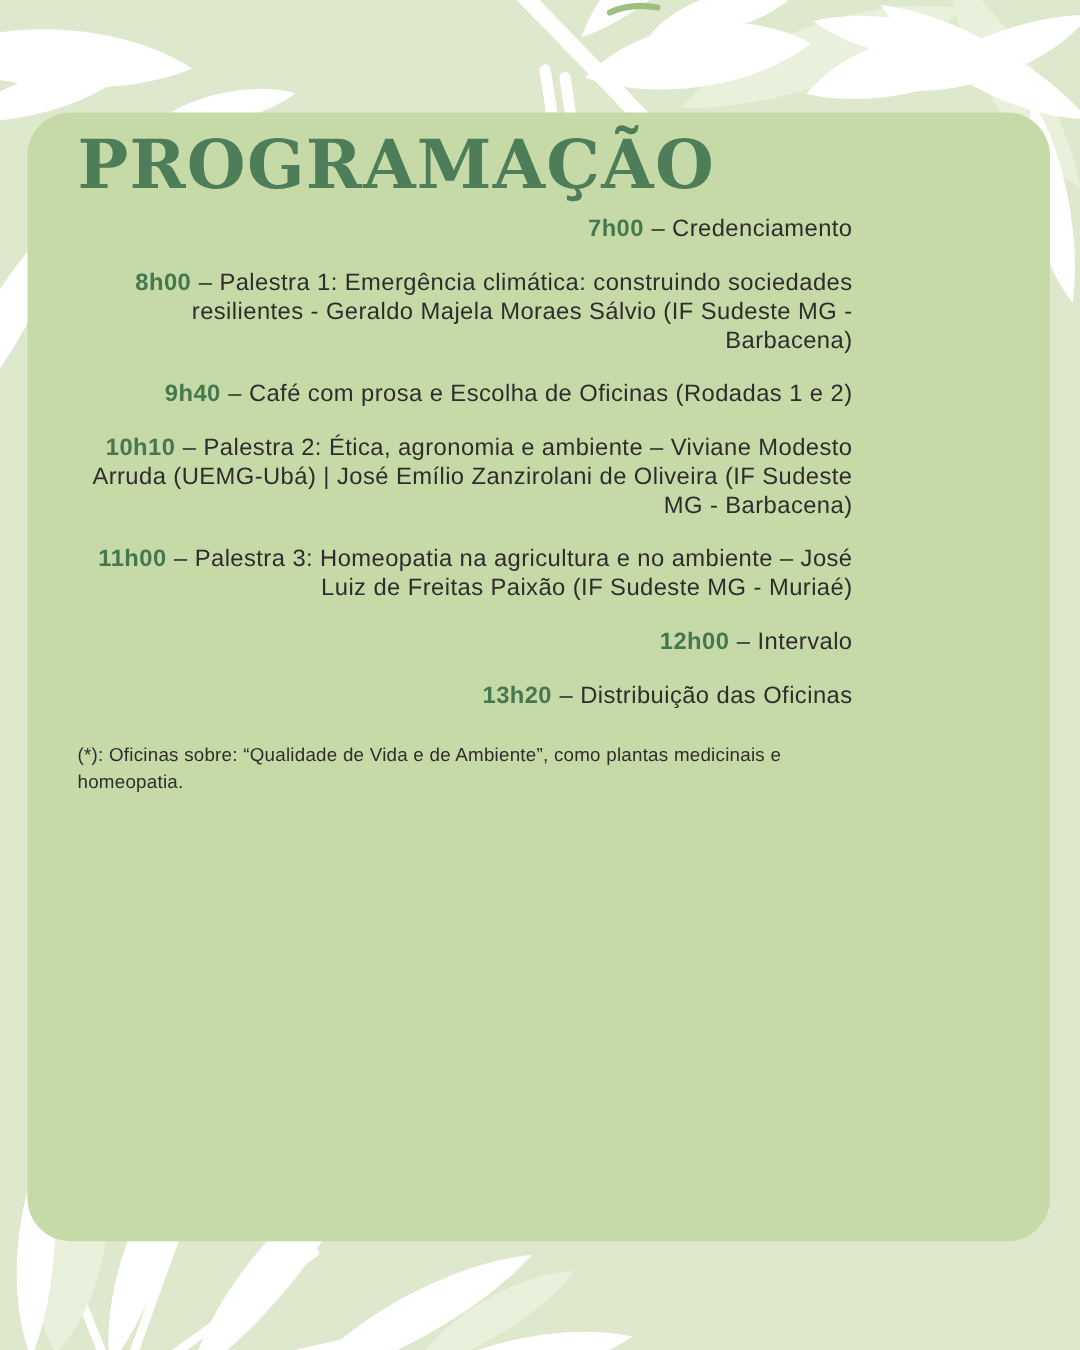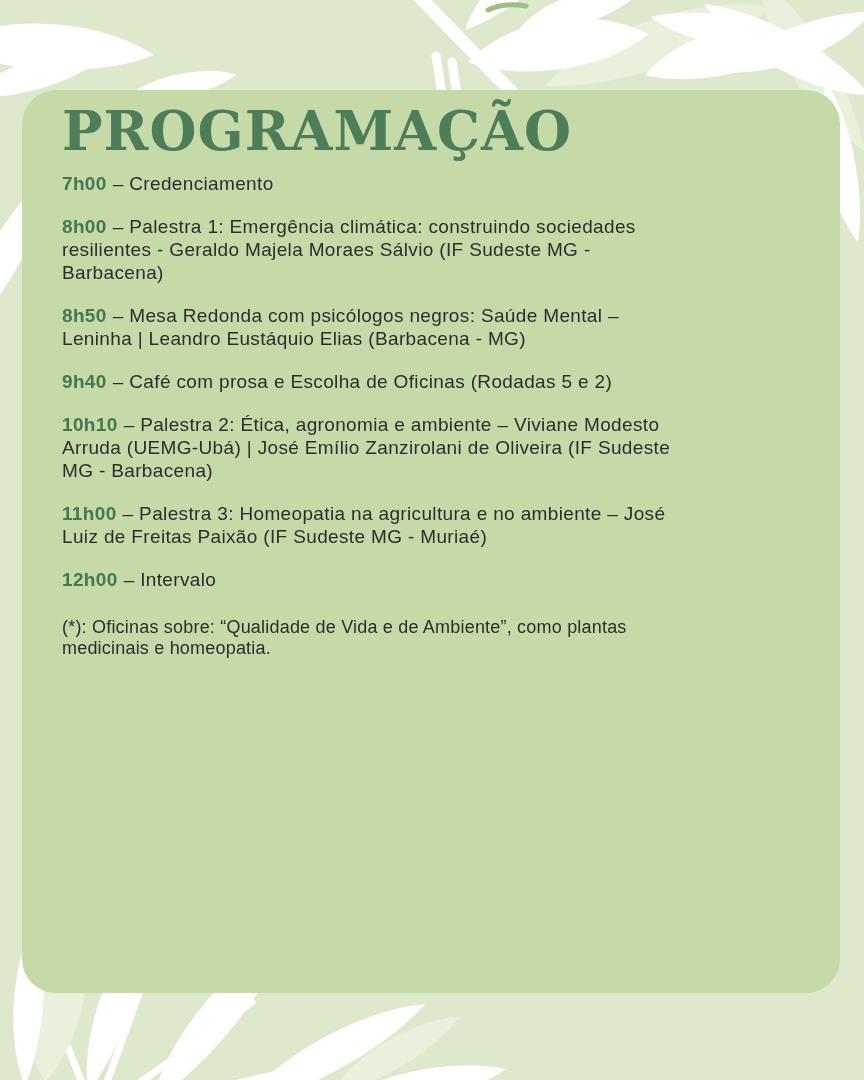--- a/index.html
+++ b/index.html
@@ -10,26 +10,26 @@
   body{width:864px;height:1080px;overflow:hidden;background:var(--bg);
        font-family:"Liberation Sans",sans-serif;}
   .canvas{position:relative;width:864px;height:788px;background:var(--bg);}
   .bg-decor{position:absolute;inset:0;width:864px;height:1080px;display:block;}
   .card{position:absolute;left:22px;top:90px;width:818px;height:903px;
         background:var(--card-bg);border-radius:34px;box-sizing:border-box;
         padding:12px 58px 24px 40px;}
   h1.title{margin:0 0 12px 0;font-family:"DejaVu Serif","Liberation Serif",serif;
         font-weight:700;font-size:54px;line-height:1.08;letter-spacing:1px;
         color:var(--title-color);}
-  .schedule{max-width:640px;}
+  .schedule{max-width:640px;text-align:right;}
   p.item{margin:0 0 20px 0;font-size:19px;line-height:23px;letter-spacing:.35px;
         color:var(--text-color);max-width:620px;}
   .time{font-weight:700;color:var(--time-color);}
   .desc{margin-left:6px;}
-  p.footnote{margin:26px 0 0 0;font-size:18px;line-height:21px;letter-spacing:.2px;
+  p.footnote{margin:26px 0 0 0;font-size:15px;line-height:21px;letter-spacing:.2px;
         color:var(--text-color);max-width:580px;}
 </style>
 </head>
 <body>
 
 <div class="canvas">
 
   <svg class="bg-decor" viewBox="0 0 864 1080" xmlns="http://www.w3.org/2000/svg" aria-hidden="true">
     <defs>
       <path id="leaf" d="M0,0 C34,-30 92,-30 126,-4 C90,20 32,18 0,0 Z"></path>
@@ -70,30 +70,30 @@
   </svg>
 
   <main class="card">
     <h1 class="title">PROGRAMAÇÃO</h1>
     <div class="schedule">
   <p class="item"><span class="time">7h00</span><span class="desc">– Credenciamento</span></p>
 
 
   <p class="item"><span class="time">8h00</span><span class="desc">– Palestra 1: Emergência climática: construindo sociedades resilientes - Geraldo Majela Moraes Sálvio (IF Sudeste MG - Barbacena)</span></p>
 
-  <p class="item"><span class="time">8h50</span><span class="desc">– Mesa Redonda com psicólogos negros: Saúde Mental – Leninha | Leandro Eustáquio Elias (Barbacena - MG)</span></p>
 
-  <p class="item"><span class="time">9h40</span><span class="desc">– Café com prosa e Escolha de Oficinas (Rodadas 5 e 2)</span></p>
+  <p class="item"><span class="time">9h40</span><span class="desc">– Café com prosa e Escolha de Oficinas (Rodadas 1 e 2)</span></p>
 
   <p class="item"><span class="time">10h10</span><span class="desc">– Palestra 2: Ética, agronomia e ambiente – Viviane Modesto Arruda (UEMG-Ubá) | José Emílio Zanzirolani de Oliveira (IF Sudeste MG - Barbacena)</span></p>
 
   <p class="item"><span class="time">11h00</span><span class="desc">– Palestra 3: Homeopatia na agricultura e no ambiente – José Luiz de Freitas Paixão (IF Sudeste MG - Muriaé)</span></p>
 
   <p class="item"><span class="time">12h00</span><span class="desc">– Intervalo</span></p>
 
+  <p class="item"><span class="time">13h20</span><span class="desc">– Distribuição das Oficinas</span></p>
 
 
 
 
 
 </div>
     <p class="footnote">(*): Oficinas sobre: “Qualidade de Vida e de Ambiente”, como plantas medicinais e homeopatia.</p>
   </main>
 
 </div>

